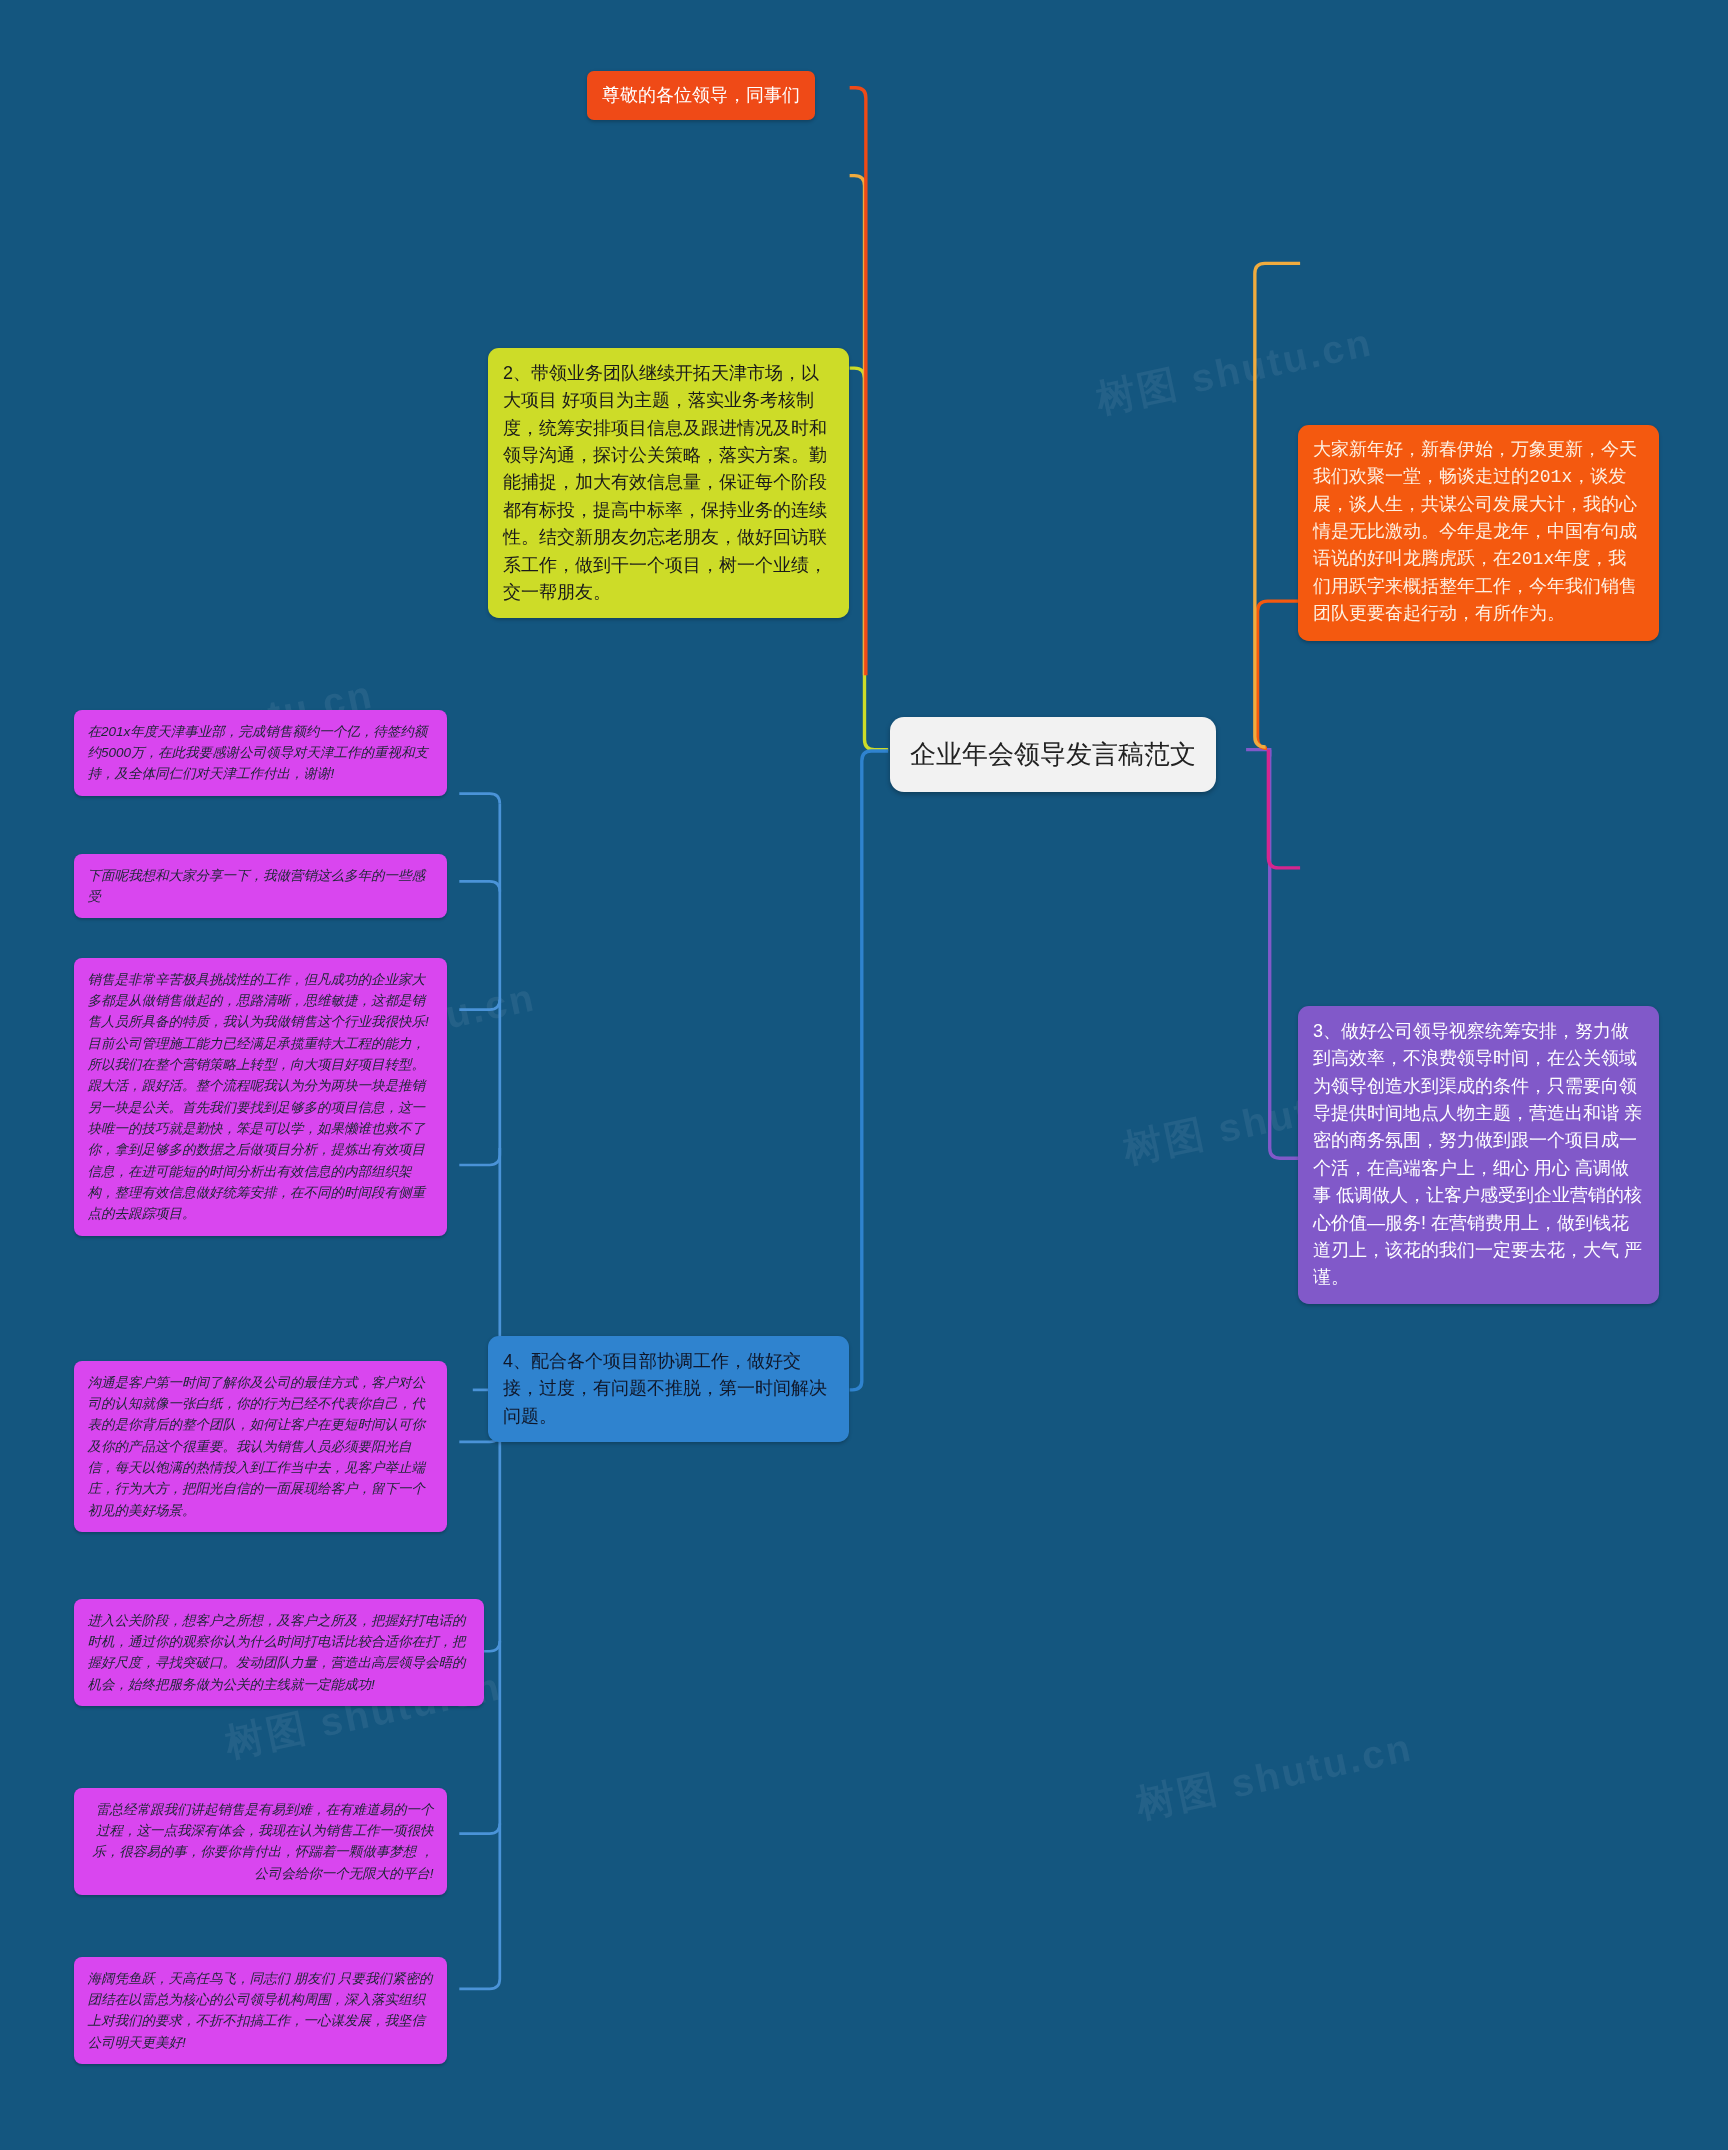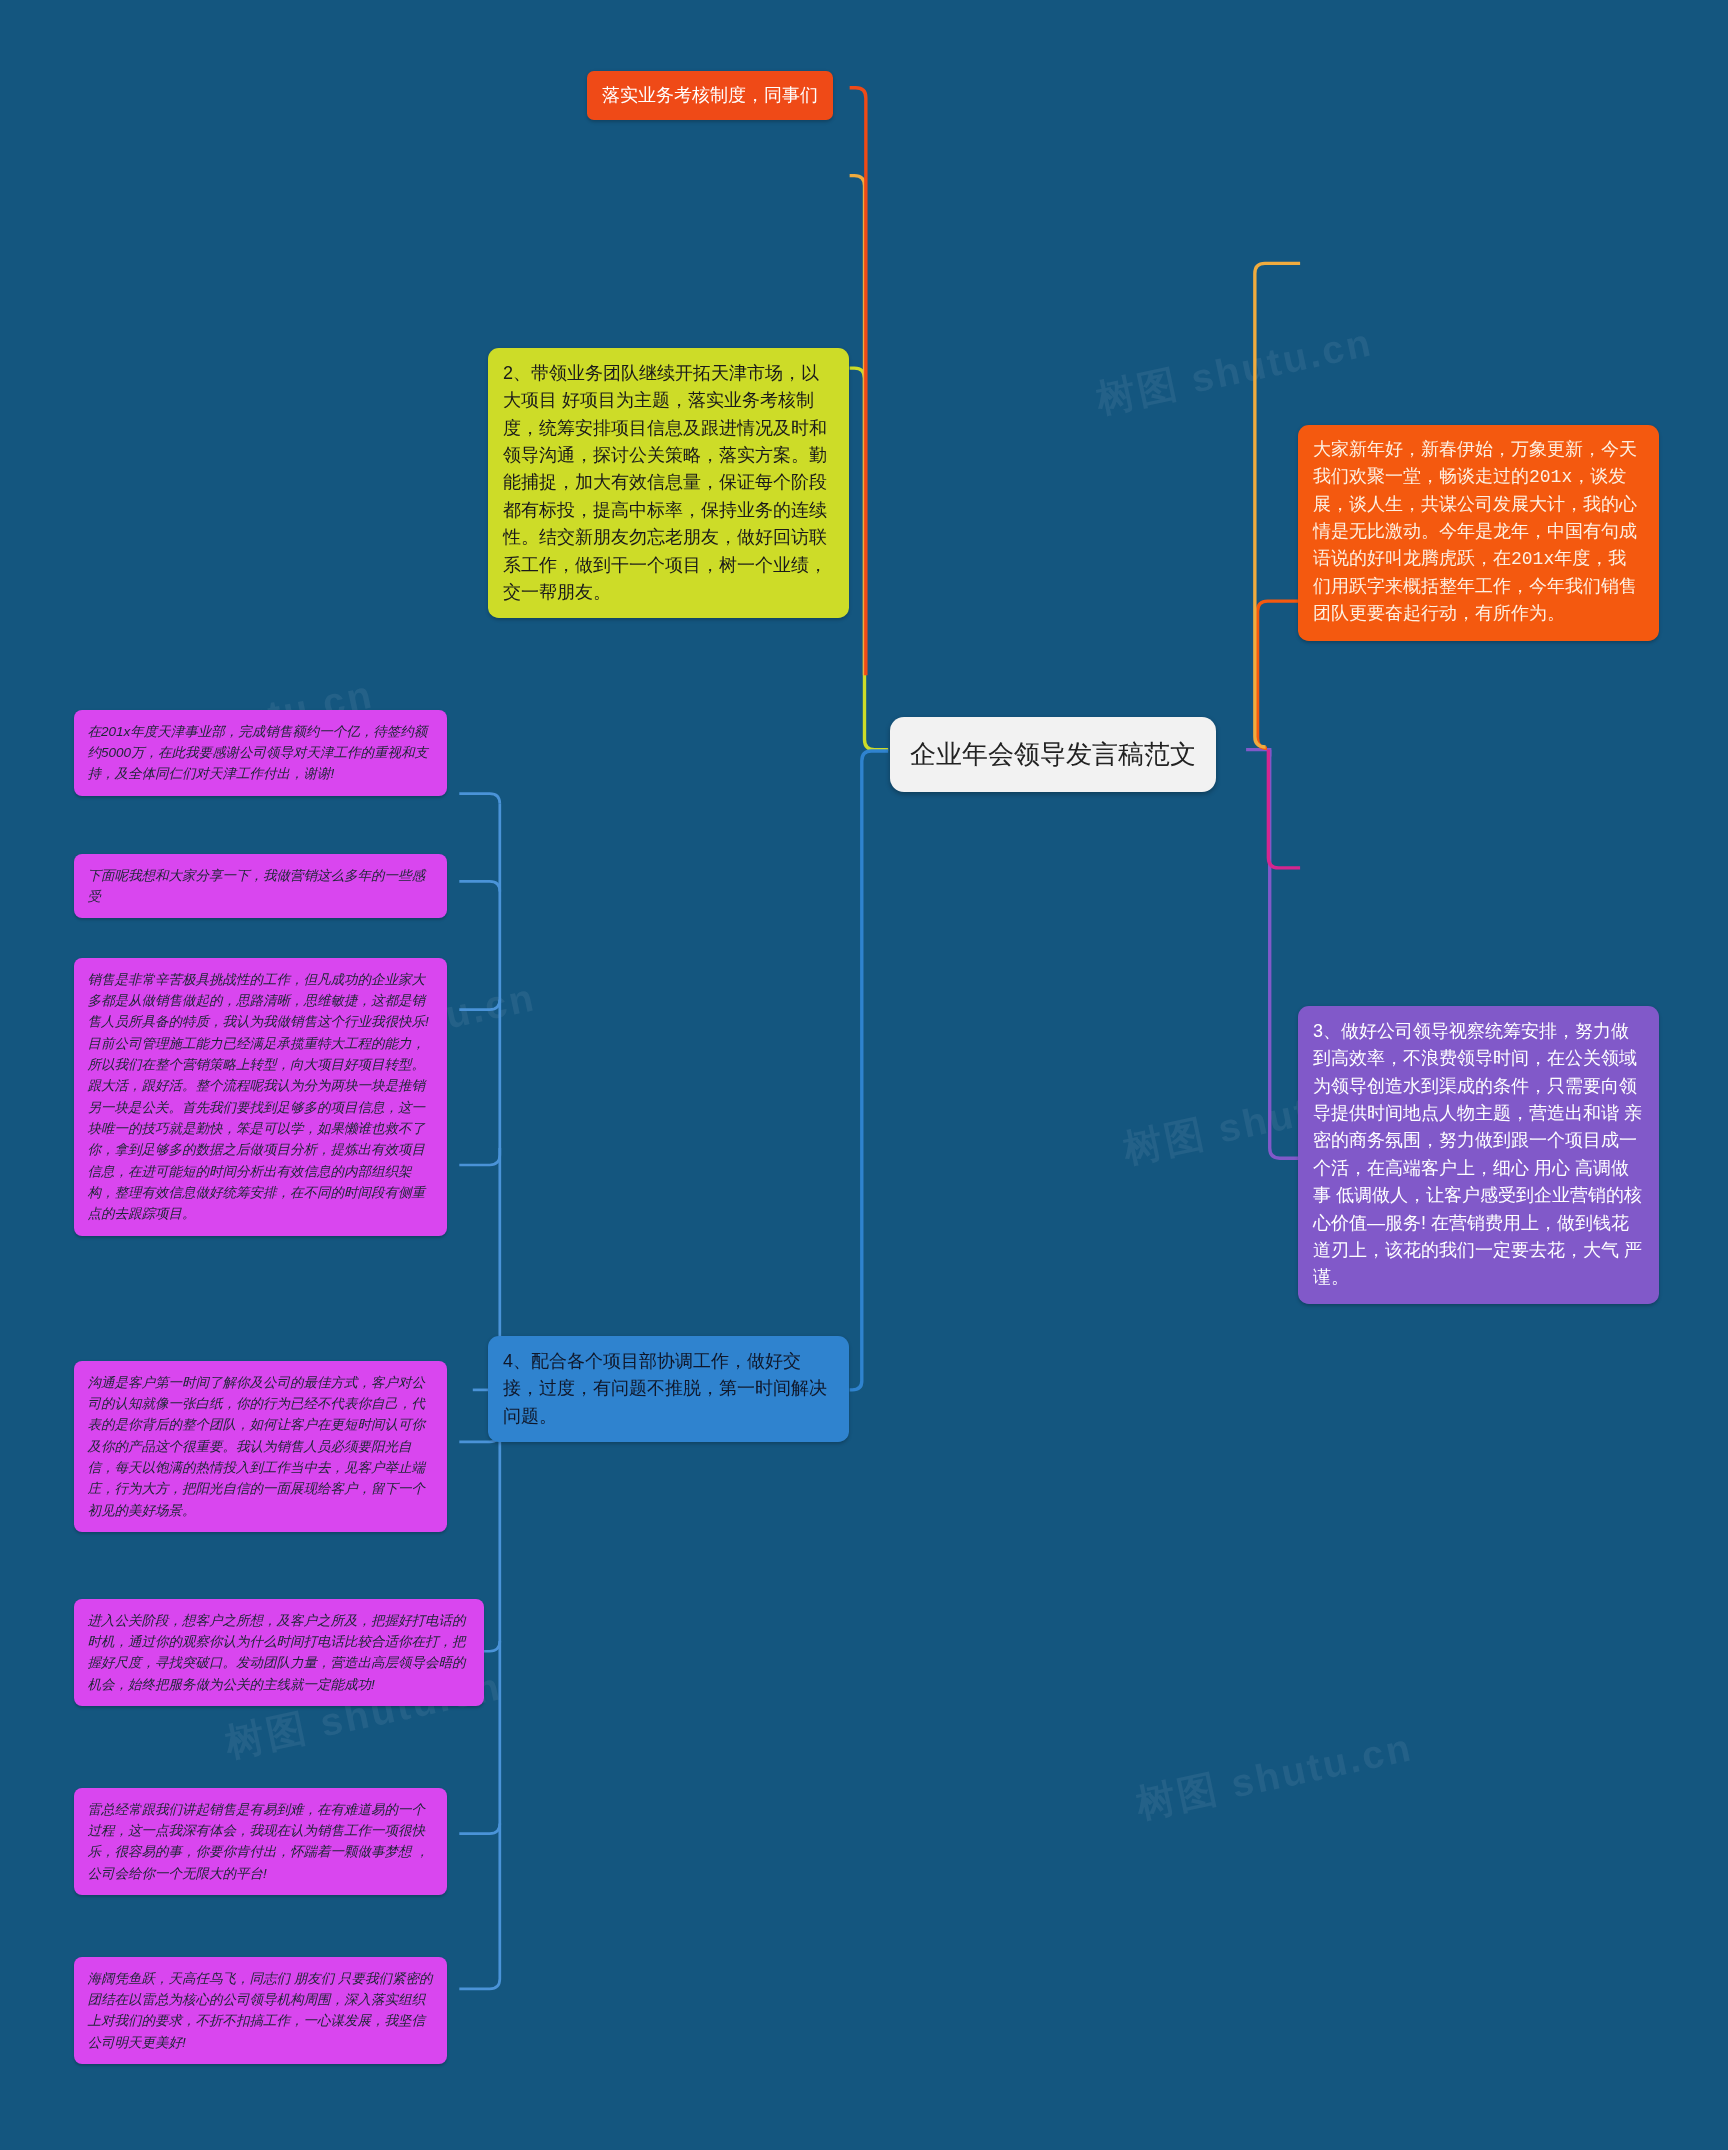--- a/index.html
+++ b/index.html
@@ -93,38 +93,38 @@
     <path d="M740 1320 Q740 1305 725 1305 H680" stroke="#4a93d8" stroke-width="4" fill="none"></path>
     <path d="M740 1480 Q740 1495 725 1495 H680" stroke="#4a93d8" stroke-width="4" fill="none"></path>
     <path d="M740 1700 V1710 Q740 1725 725 1725 H680" stroke="#4a93d8" stroke-width="4" fill="none"></path>
     <path d="M740 2120 Q740 2135 725 2135 H680" stroke="#4a93d8" stroke-width="4" fill="none"></path>
     <path d="M740 2430 Q740 2445 725 2445 H680" stroke="#4a93d8" stroke-width="4" fill="none"></path>
     <path d="M740 2700 Q740 2715 725 2715 H680" stroke="#4a93d8" stroke-width="4" fill="none"></path>
   </svg>
 
   <div class="node n-center" style="left:890px;top:717px;">企业年会领导发言稿范文</div>
 
-  <div class="node n-red" style="left:587px;top:71px;">落实业务考核制度，同事们</div>
+  <div class="node n-red" style="left:587px;top:71px;">尊敬的各位领导，同事们</div>
 
 
   <div class="node n-lime" style="left:488px;top:348px;width:361px;">2、带领业务团队继续开拓天津市场，以大项目 好项目为主题，落实业务考核制度，统筹安排项目信息及跟进情况及时和领导沟通，探讨公关策略，落实方案。勤能捕捉，加大有效信息量，保证每个阶段都有标投，提高中标率，保持业务的连续性。结交新朋友勿忘老朋友，做好回访联系工作，做到干一个项目，树一个业绩，交一帮朋友。</div>
 
   <div class="node n-blue" style="left:488px;top:1336px;width:361px;">4、配合各个项目部协调工作，做好交接，过度，有问题不推脱，第一时间解决问题。</div>
 
   <div class="node n-pale" style="left:74px;top:710px;width:373px;">在201x年度天津事业部，完成销售额约一个亿，待签约额约5000万，在此我要感谢公司领导对天津工作的重视和支持，及全体同仁们对天津工作付出，谢谢!</div>
 
   <div class="node n-pale" style="left:74px;top:854px;width:373px;">下面呢我想和大家分享一下，我做营销这么多年的一些感受</div>
 
   <div class="node n-pale" style="left:74px;top:958px;width:373px;">销售是非常辛苦极具挑战性的工作，但凡成功的企业家大多都是从做销售做起的，思路清晰，思维敏捷，这都是销售人员所具备的特质，我认为我做销售这个行业我很快乐!目前公司管理施工能力已经满足承揽重特大工程的能力，所以我们在整个营销策略上转型，向大项目好项目转型。跟大活，跟好活。整个流程呢我认为分为两块一块是推销另一块是公关。首先我们要找到足够多的项目信息，这一块唯一的技巧就是勤快，笨是可以学，如果懒谁也救不了你，拿到足够多的数据之后做项目分析，提炼出有效项目信息，在进可能短的时间分析出有效信息的内部组织架构，整理有效信息做好统筹安排，在不同的时间段有侧重点的去跟踪项目。</div>
 
   <div class="node n-pale" style="left:74px;top:1361px;width:373px;">沟通是客户第一时间了解你及公司的最佳方式，客户对公司的认知就像一张白纸，你的行为已经不代表你自己，代表的是你背后的整个团队，如何让客户在更短时间认可你及你的产品这个很重要。我认为销售人员必须要阳光自信，每天以饱满的热情投入到工作当中去，见客户举止端庄，行为大方，把阳光自信的一面展现给客户，留下一个初见的美好场景。</div>
 
   <div class="node n-pale" style="left:74px;top:1599px;width:410px;">进入公关阶段，想客户之所想，及客户之所及，把握好打电话的时机，通过你的观察你认为什么时间打电话比较合适你在打，把握好尺度，寻找突破口。发动团队力量，营造出高层领导会晤的机会，始终把服务做为公关的主线就一定能成功!</div>
 
-  <div class="node n-pale" style="left:74px;top:1788px;width:373px;">雷总经常跟我们讲起销售是有易到难，在有难道易的一个过程，这一点我深有体会，我现在认为销售工作一项很快乐，很容易的事，你要你肯付出，怀踹着一颗做事梦想 ，公司会给你一个无限大的平台!</div>
+  <div class="node n-pale" style="left:74px;top:1788px;width:373px;text-align:right;">雷总经常跟我们讲起销售是有易到难，在有难道易的一个过程，这一点我深有体会，我现在认为销售工作一项很快乐，很容易的事，你要你肯付出，怀踹着一颗做事梦想 ，公司会给你一个无限大的平台!</div>
 
   <div class="node n-pale" style="left:74px;top:1957px;width:373px;">海阔凭鱼跃，天高任鸟飞，同志们 朋友们 只要我们紧密的团结在以雷总为核心的公司领导机构周围，深入落实组织上对我们的要求，不折不扣搞工作，一心谋发展，我坚信公司明天更美好!</div>
 
 
   <div class="node n-vorange" style="left:1298px;top:425px;width:361px;font-family:Liberation Mono, monospace;">大家新年好，新春伊始，万象更新，今天我们欢聚一堂，畅谈走过的201x，谈发展，谈人生，共谋公司发展大计，我的心情是无比激动。今年是龙年，中国有句成语说的好叫龙腾虎跃，在201x年度，我们用跃字来概括整年工作，今年我们销售团队更要奋起行动，有所作为。</div>
 
 
   <div class="node n-purple" style="left:1298px;top:1006px;width:361px;">3、做好公司领导视察统筹安排，努力做到高效率，不浪费领导时间，在公关领域为领导创造水到渠成的条件，只需要向领导提供时间地点人物主题，营造出和谐 亲密的商务氛围，努力做到跟一个项目成一个活，在高端客户上，细心 用心 高调做事 低调做人，让客户感受到企业营销的核心价值—服务! 在营销费用上，做到钱花道刃上，该花的我们一定要去花，大气 严谨。</div>
 
 </div>

